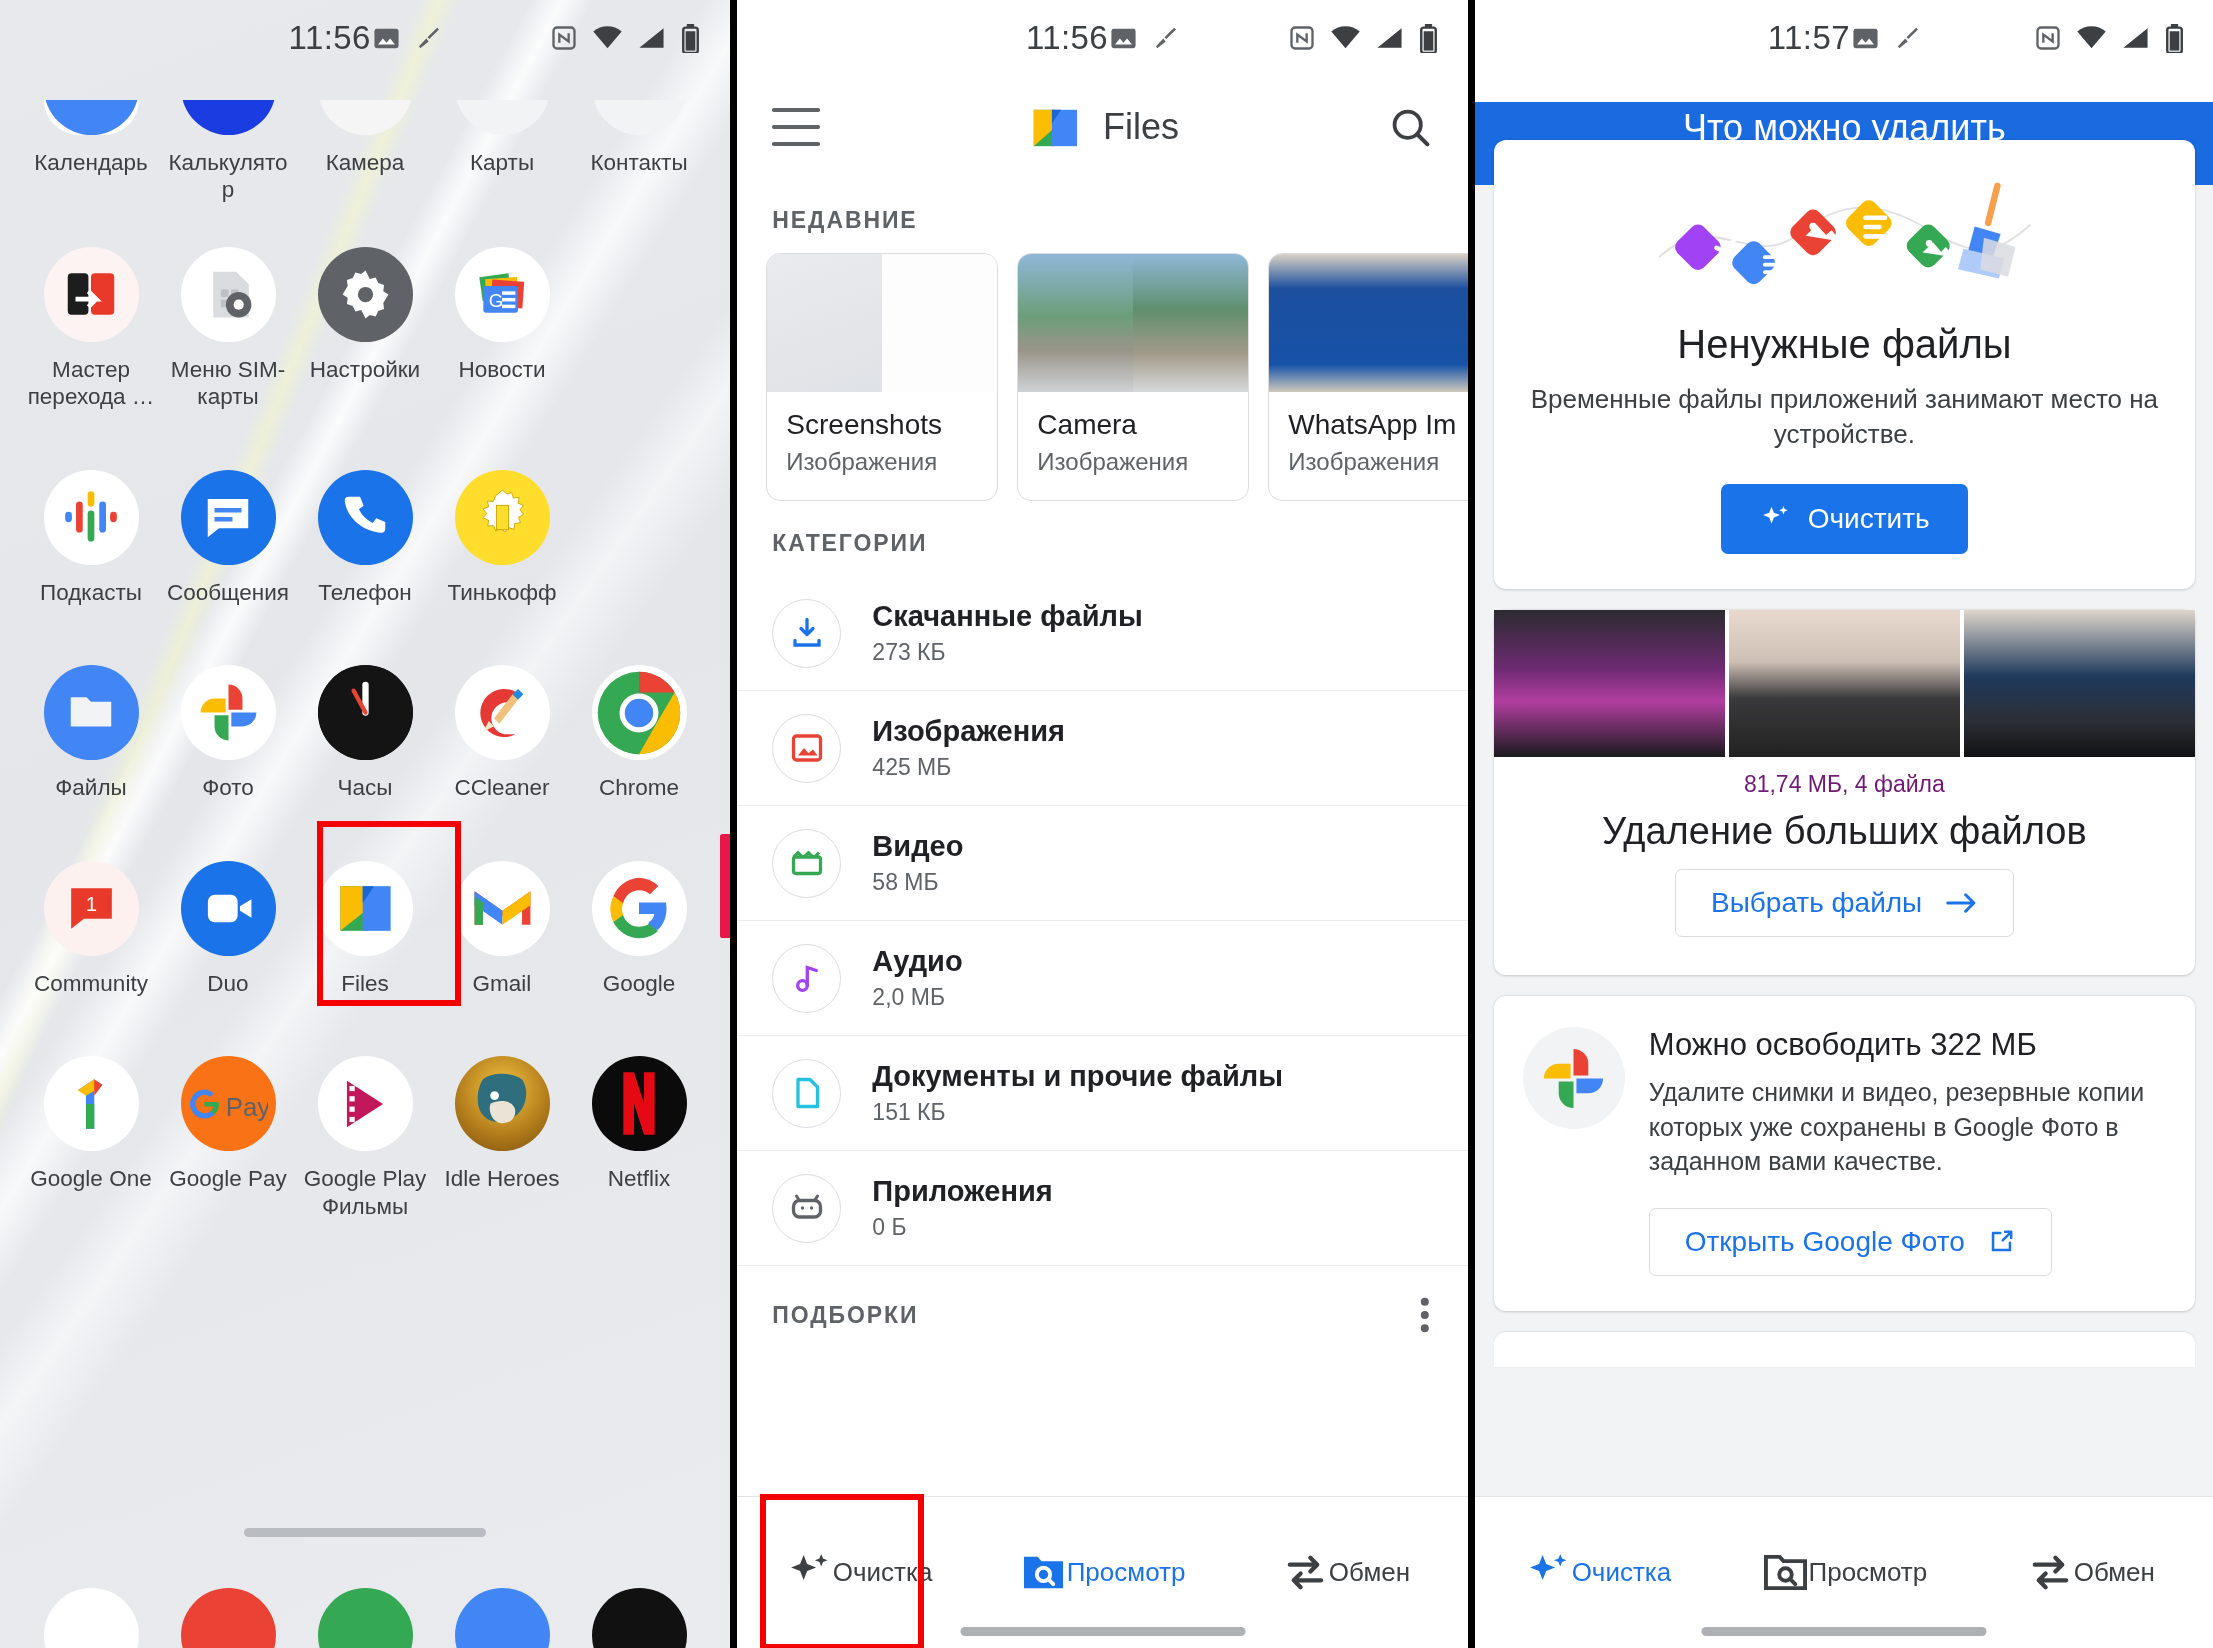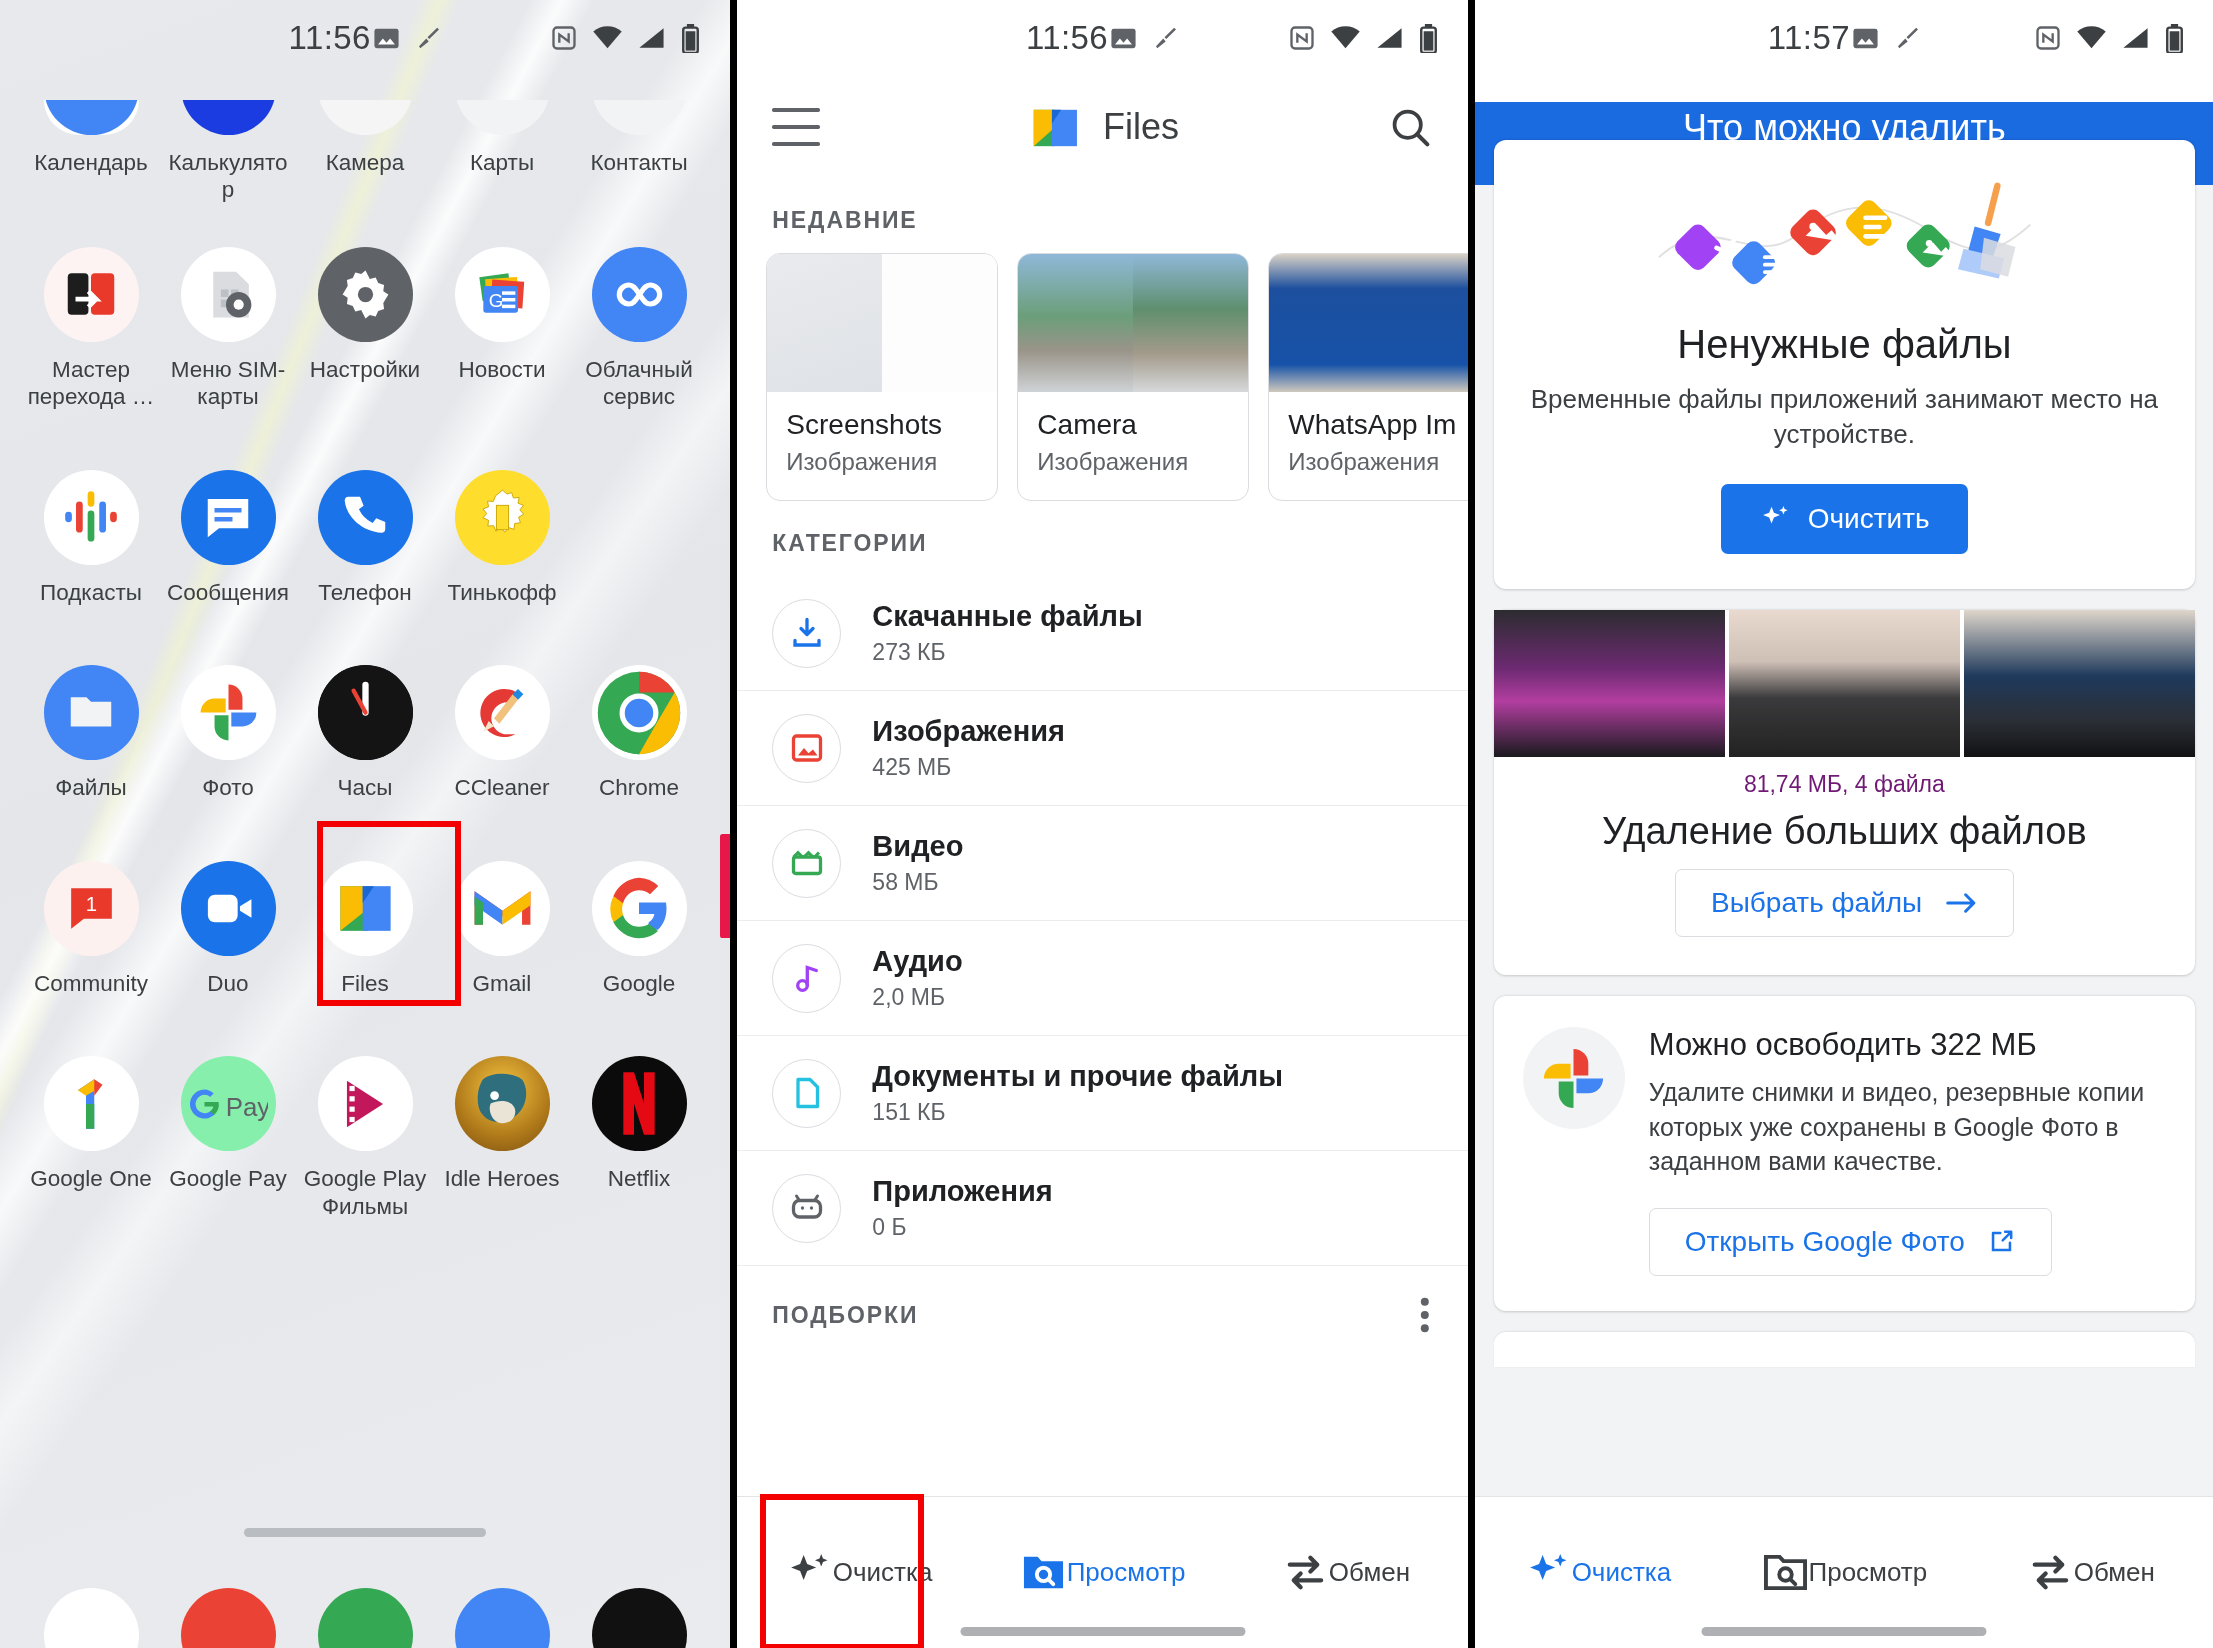--- a/index.html
+++ b/index.html
@@ -220,28 +220,20 @@
                   <rect x="8" y="7" width="12" height="10" fill="#ea4335" transform="rotate(4 14 12)"></rect>
                   <rect x="5" y="9" width="13" height="10" rx="1" fill="#4285f4"></rect>
                   <text x="7" y="17" font-size="7" fill="#fff" font-family="Liberation Sans">G</text>
                   <rect x="12" y="11" width="5" height="1.3" fill="#fff"></rect>
                   <rect x="12" y="13.5" width="5" height="1.3" fill="#fff"></rect>
                   <rect x="12" y="16" width="5" height="1.3" fill="#fff"></rect>
                 </svg>
             </div>
             <div class="app-lbl">Новости</div>
           </div>
-          <div class="app-cell">
-            <div class="app-ic" style="background:#4285f4">
-              <svg width="57" height="57" viewBox="0 0 24 24">
-                  <path d="M7.5 8a4 4 0 100 8c2.2 0 3-2 4.5-4s2.3-4 4.5-4a4 4 0 110 8c-2.2 0-3-2-4.5-4S9.7 8 7.5 8z" fill="none" stroke="#fff" stroke-width="2.2"></path>
-                </svg>
-            </div>
-            <div class="app-lbl">Облачный сервис</div>
-          </div>
         </div>
 
         <div class="app-row" style="margin-top:35px">
           <div class="app-cell">
             <div class="app-ic" style="background:#fff">
               <svg width="62" height="62" viewBox="0 0 24 24">
                 <rect x="2" y="10" width="2.6" height="4" rx="1.3" fill="#4285f4"></rect>
                 <rect x="6.2" y="6" width="2.6" height="12" rx="1.3" fill="#ea4335"></rect>
                 <rect x="10.7" y="2" width="2.6" height="6" rx="1.3" fill="#fbbc04"></rect>
                 <rect x="10.7" y="9.5" width="2.6" height="12" rx="1.3" fill="#34a853"></rect>
@@ -398,21 +390,21 @@
               <svg width="61" height="66" viewBox="0 0 20 24">
                   <path d="M5 7l6-4v18H8V7z" fill="#4285f4"></path>
                   <path d="M5 7l6-4 2 3-5 3z" fill="#fbbc04"></path>
                   <path d="M11 3l3 2-3 4z" fill="#ea4335"></path>
                   <path d="M8 12v9h3v-9z" fill="#34a853"></path>
                 </svg>
             </div>
             <div class="app-lbl">Google One</div>
           </div>
           <div class="app-cell">
-            <div class="app-ic" style="background:#86efac">
+            <div class="app-ic" style="background:#f97316">
               <svg width="80" height="40" viewBox="0 0 34 16">
                   <circle cx="7" cy="8" r="6.4" fill="none"></circle>
                   <path d="M7 1.8a6.2 6.2 0 104.4 10.6l-1.8-1.4A3.9 3.9 0 117 4.1c1 0 1.8.3 2.4.9l1.5-1.5A6.1 6.1 0 007 1.8z" fill="#4285f4"></path>
                   <path d="M13 7.2H7v1.9h3.8a3.3 3.3 0 01-1.4 2.1l1.8 1.4A6 6 0 0013 7.2z" fill="#34a853"></path>
                   <text x="16" y="13" font-size="11" fill="#5f6368" font-family="Liberation Sans">Pay</text>
                 </svg>
             </div>
             <div class="app-lbl">Google Pay</div>
           </div>
           <div class="app-cell">

